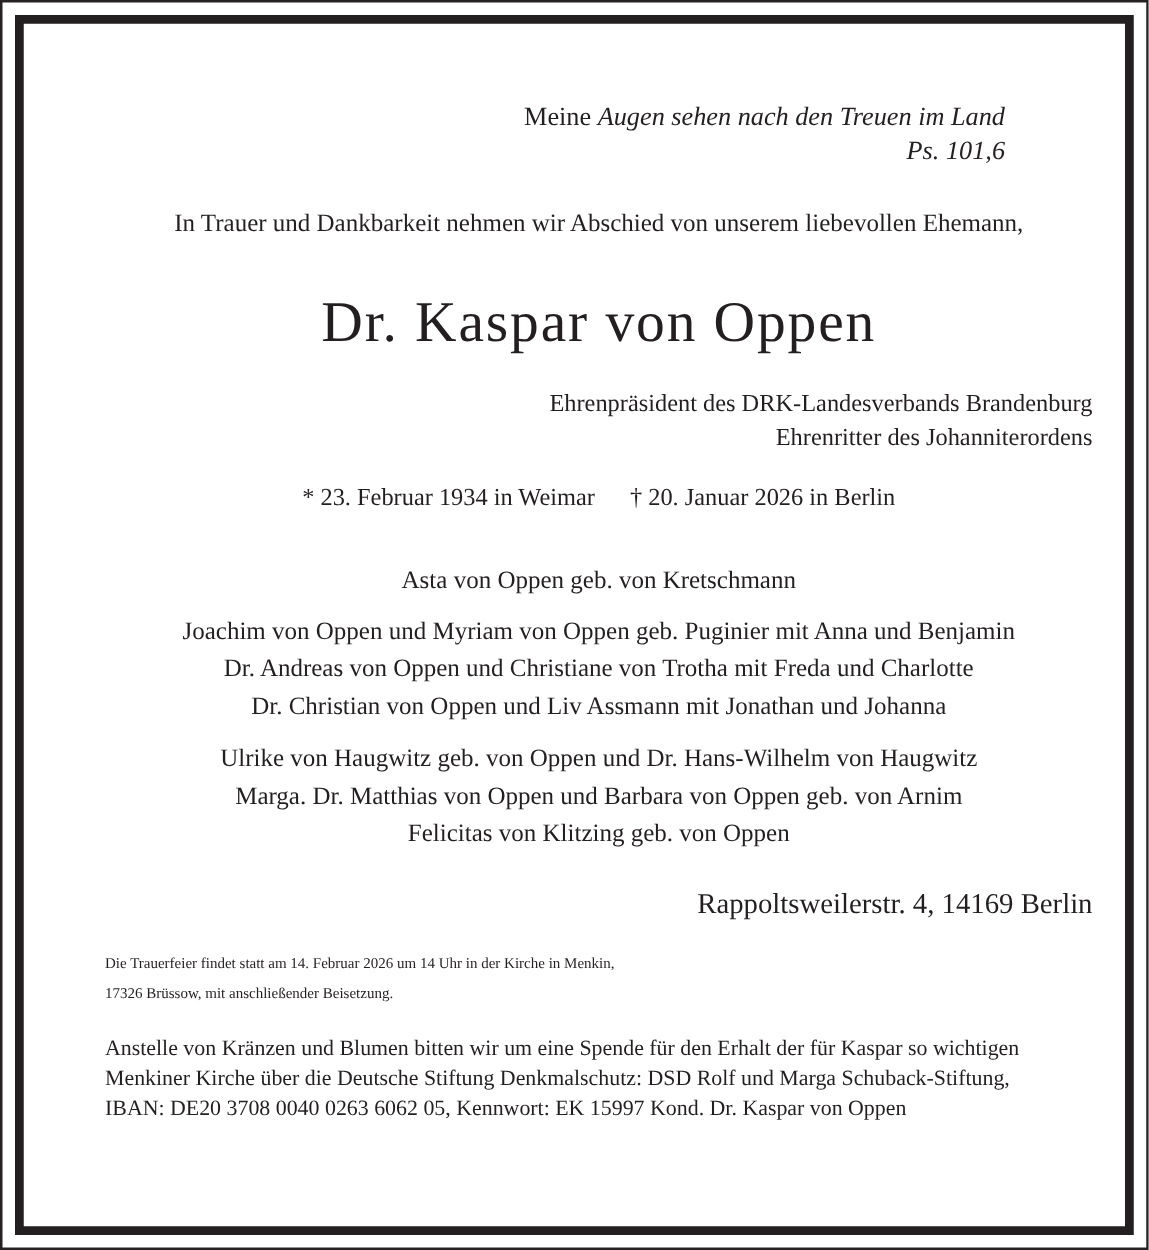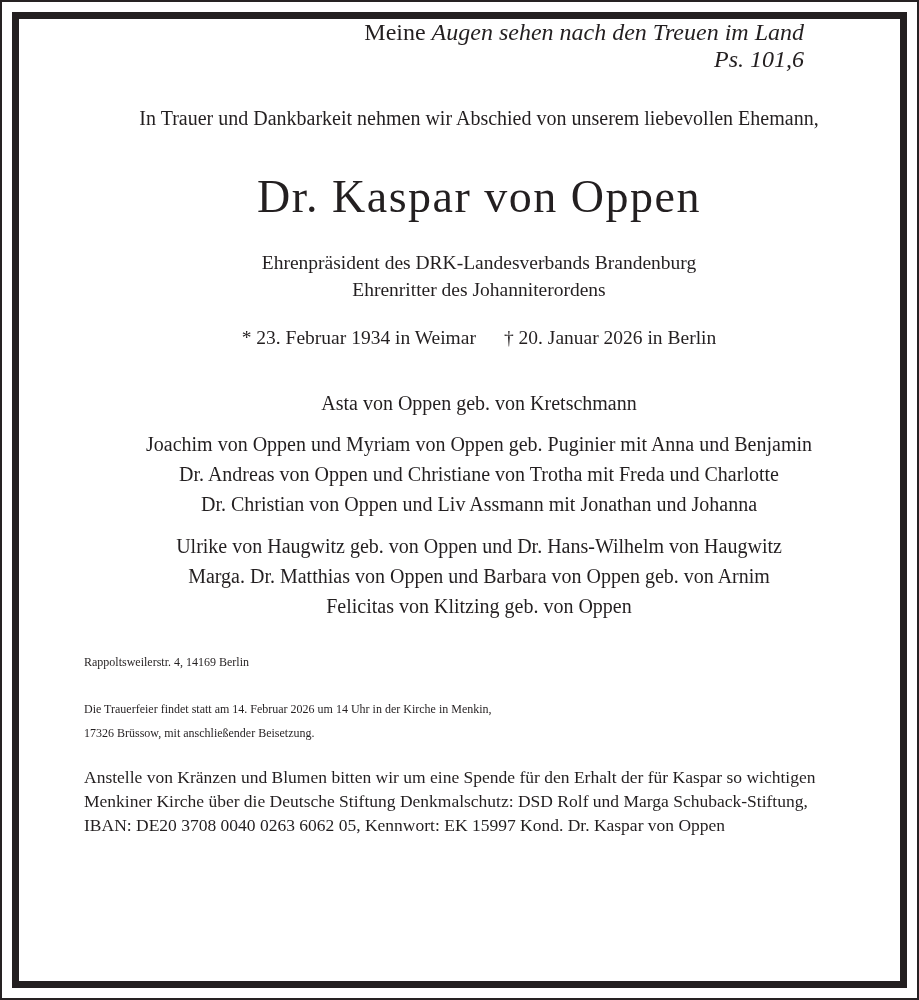--- a/index.html
+++ b/index.html
@@ -2,37 +2,37 @@
 <html><head>
 <meta charset="utf-8">
 <style>
   html,body{margin:0;padding:0;background:#ffffff;}
   body{width:919px;height:1000px;font-family:"Liberation Serif","DejaVu Serif",serif;color:#231f20;}
   .sheet{box-sizing:border-box;width:919px;height:1000px;border:2px solid #262223;padding:10px;background:#ffffff;}
   .frame{box-sizing:border-box;width:100%;height:100%;border:7px solid #231f20;background:#ffffff;overflow:hidden;}
   .column{box-sizing:border-box;padding-left:65px;padding-right:26px;}
   .line{white-space:nowrap;}
 
-  .epigraph{margin-right:70px;text-align:right;font-size:24px;line-height:27px;}
+  .epigraph{margin-top:61px;margin-right:70px;text-align:right;font-size:21px;line-height:27px;}
   .italic{font-style:italic;}
 
   .intro{margin-top:32px;text-align:center;font-size:20px;line-height:26px;}
 
   .deceased-name{margin:40px 0 0 0;text-align:center;font-size:46px;line-height:52px;font-weight:normal;letter-spacing:1.5px;}
 
-  .honors{margin-top:26px;text-align:center;font-size:19.5px;line-height:27px;}
+  .honors{margin-top:26px;text-align:right;font-size:19.5px;line-height:27px;}
 
   .dates{margin-top:23px;display:flex;justify-content:center;gap:28px;font-size:19.5px;line-height:24px;text-align:right;}
 
   .mourners{font-size:20px;line-height:30px;text-align:center;}
   .group-widow{margin-top:38px;}
   .group-children{margin-top:11px;}
   .group-siblings{margin-top:12px;}
 
-  .address{margin-top:30px;font-size:12px;line-height:22px;}
+  .address{margin-top:30px;font-size:23px;line-height:22px;text-align:right;}
   .funeral{margin-top:24px;font-size:12px;line-height:24px;}
   .donation{margin-top:20px;font-size:17.5px;line-height:24px;}
 </style>
 </head>
 <body>
 
 <div class="sheet">
   <div class="frame">
     <div class="column">
 

